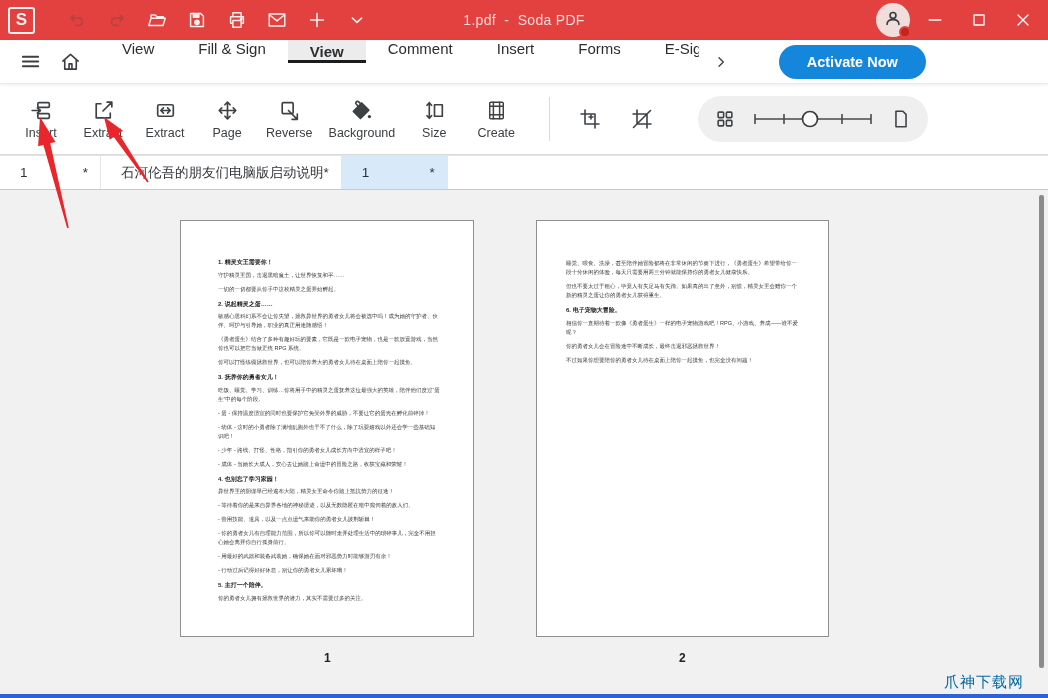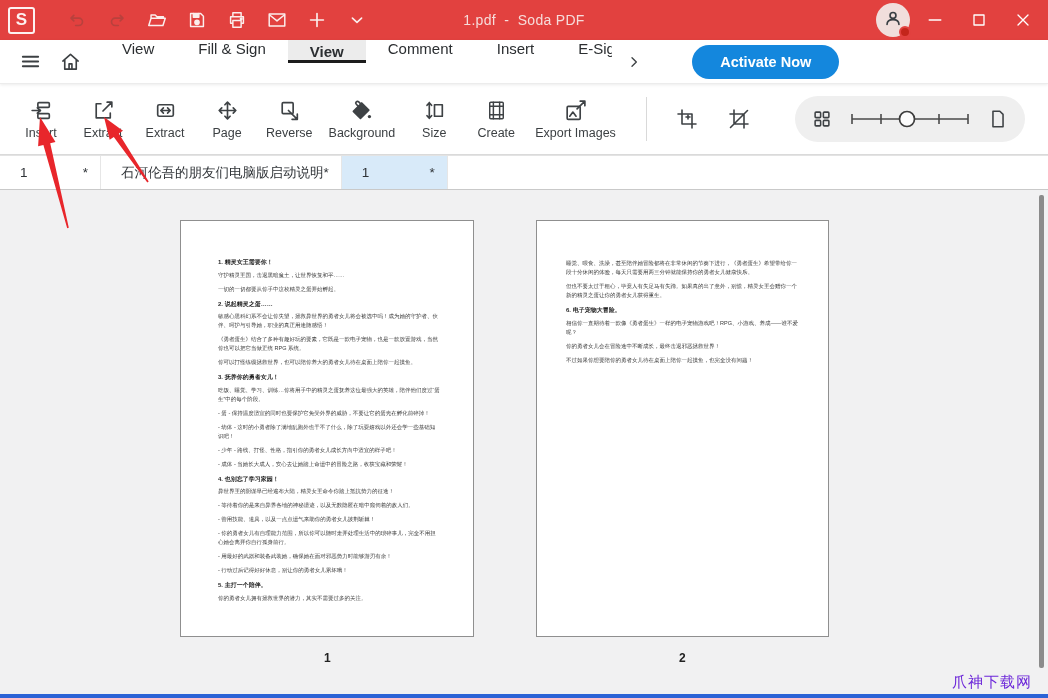--- a/index.html
+++ b/index.html
@@ -58,21 +58,21 @@
   .canvas { position:relative; flex:1 1 auto; background:#f1f1f2; overflow:hidden; }
   .page { position:absolute; background:#fff; border:1px solid #8f8f8f; overflow:hidden; }
   .page-1 { left:180px; top:30px; width:294px; height:417px; padding:31px 33px 18px 37px; }
   .page-2 { left:536px; top:30px; width:293px; height:417px; padding:38px 30px 18px 29px; }
   .doc-h { font-size:6px; font-weight:bold; color:#1f1f1f; margin:6px 0 3.5px; line-height:9px; }
   .doc-p, .doc-li { font-size:5.5px; color:#3a3a3a; line-height:9px; margin-bottom:5px; }
   .page-num { position:absolute; top:461px; font-size:12px; font-weight:bold; color:#222; }
   .page-num.n1 { left:324px; }
   .page-num.n2 { left:679px; }
   .scrollbar { position:absolute; right:4px; top:5px; width:5px; height:473px; background:#8b8b8b; border-radius:2px; cursor:pointer; }
-  .watermark { position:absolute; right:16px; bottom:2px; font-size:15px; color:#6d28d9; letter-spacing:1px; }
+  .watermark { position:absolute; right:24px; bottom:2px; font-size:15px; color:#0369a1; letter-spacing:1px; }
 
   .bottom-bar { height:4px; background:#2c63d6; flex:0 0 auto; }
 
   
   .arrows-overlay { position:absolute; left:0; top:0; width:1048px; height:698px; pointer-events:none; z-index:50; }
 </style>
 </head>
 <body>
 
 <div class="app">
@@ -162,20 +162,21 @@
         <svg viewBox="0 0 24 24" fill="none" stroke-linecap="round" stroke-linejoin="round" stroke="#3c4043" stroke-width="1.7">
           <path d="M4 11.5 12 4.5l8 7M6 10v10h12V10M10.5 20v-5.5h3V20"></path>
         </svg>
       </div>
     <div class="menu-items" id="menu-items">
         <div class="menu-item">View</div>
         <div class="menu-item">Fill &amp; Sign</div>
         <div class="menu-item active">View</div>
         <div class="menu-item">Comment</div>
         <div class="menu-item">Insert</div>
+        <div class="menu-item">Forms</div>
         <div class="menu-item clip">E-Sig</div>
       </div>
     <div class="menu-chevron" id="menu-chevron-slot">
         <svg viewBox="0 0 24 24" fill="none" stroke-linecap="round" stroke-linejoin="round" stroke="#3c4043" stroke-width="2">
           <path d="M9 5.5 15.5 12 9 18.5"></path>
         </svg>
       </div>
     <button class="activate-btn">Activate Now</button>
 
   </div>
@@ -247,30 +248,20 @@
           <div class="tool-label">Size</div>
         </div>
         <div class="tool">
           <span style="display: flex;">
             <svg viewBox="0 0 24 24" fill="none" stroke-linecap="round" stroke-linejoin="round" stroke="#3e4245" stroke-width="1.4">
               <rect x="5.5" y="4" width="13" height="16" rx="1"></rect>
               <path d="M9 4v16M15 4v16M5.5 8h13M5.5 16h13"></path>
             </svg>
           </span>
           <div class="tool-label">Create</div>
-        </div>
-        <div class="tool">
-          <span style="display: flex;">
-            <svg viewBox="0 0 24 24" fill="none" stroke-linecap="round" stroke-linejoin="round" stroke="#3e4245" stroke-width="1.6">
-              <rect x="4" y="8" width="12.5" height="12.5" rx="1"></rect>
-              <path d="M6.5 17.5 9.5 13.5l3 4"></path>
-              <path d="M13.5 10.5 21 3M16.5 3H21v4.5"></path>
-            </svg>
-          </span>
-          <div class="tool-label">Export Images</div>
         </div>
       </div>
     <div class="v-divider"></div>
     <div id="crop-tools" style="display:flex;align-items:center;gap:4px;">
         <div class="crop-btn">
           <span style="display:flex">
             <svg viewBox="0 0 24 24" fill="none" stroke-linecap="round" stroke-linejoin="round" stroke="#3e4245" stroke-width="1.6">
               <path d="M7 3v14h14M3 7h14v14"></path>
               <path d="M11 10h4M13 8v4"></path>
             </svg>

